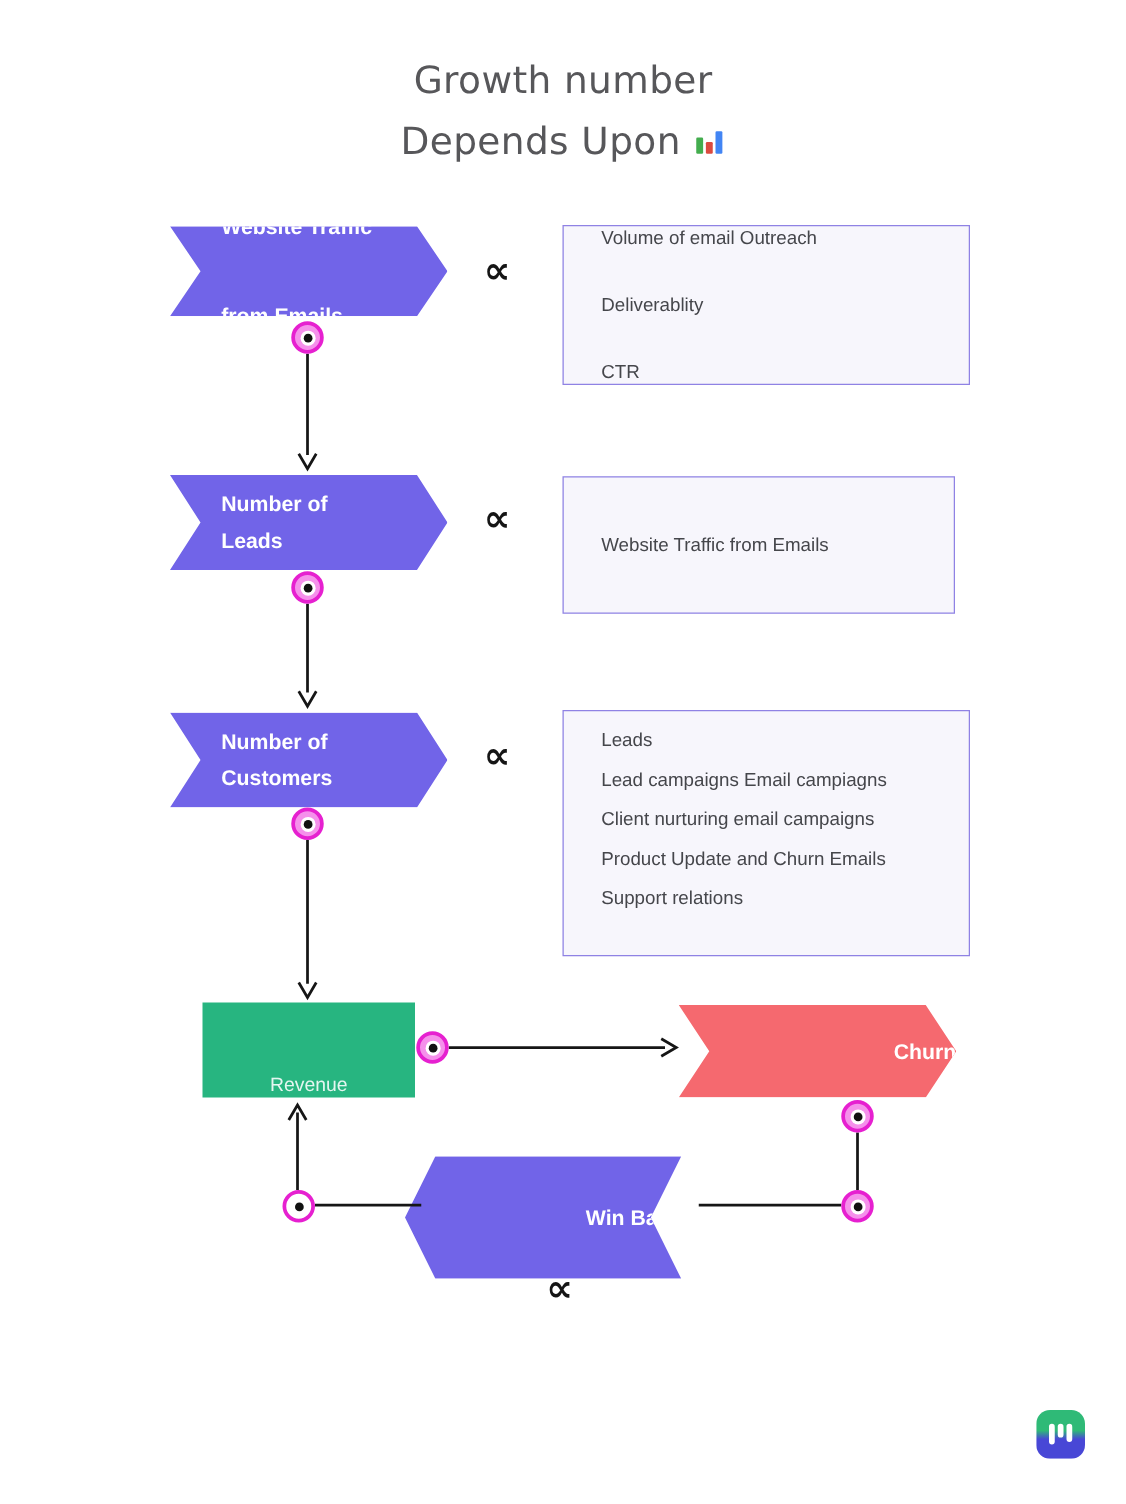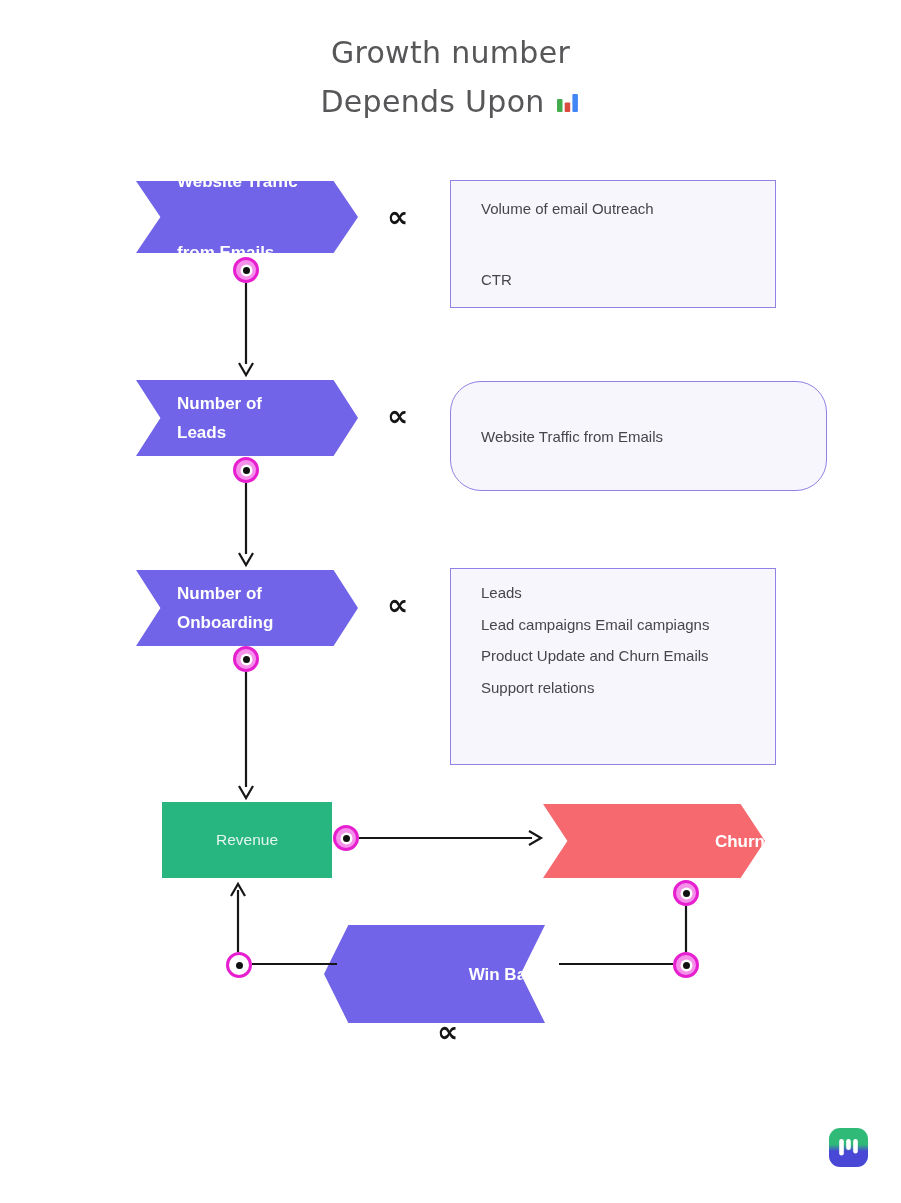--- a/index.html
+++ b/index.html
@@ -1,36 +1,36 @@
 <!DOCTYPE html>
 <html><head>
 <meta charset="utf-8">
 <style>
   * { margin:0; padding:0; box-sizing:border-box; }
   body { background:#ffffff; font-family:"Liberation Sans", sans-serif; }
   .canvas { position:relative; width:901px; height:1203px; background:#ffffff; overflow:hidden; }
 
   
-  .title { position:absolute; top:28px; left:0; width:100%; text-align:center;
+  .title { position:absolute; top:40px; left:0; width:100%; text-align:center;
            font-family:"DejaVu Sans", sans-serif; font-weight:400;
            font-size:30px; line-height:49px; color:#57575a; letter-spacing:.3px; }
   .title .emoji-svg { vertical-align:-4px; margin-left:9px; }
 
   
   .banner { position:absolute; display:flex; flex-direction:column; justify-content:center;
             color:#ffffff; font-weight:700; font-size:17px; line-height:29px; }
   .chev-right { clip-path:polygon(0% 0%, 89% 0%, 100% 50%, 89% 100%, 0% 100%, 11% 50%); }
   .chev-left  { clip-path:polygon(11% 0%, 100% 0%, 89% 50%, 100% 100%, 11% 100%, 0% 50%); }
   .purple { background:#7164E8; }
   .red    { background:#F5696F; }
   .pad-label { padding-left:41px; }
   .center-label { align-items:flex-end; justify-content:center; }
 
   .revenue { position:absolute; left:162px; top:802px; width:170px; height:76px;
-             background:#27B580; display:flex; align-items:center; justify-content:center;
+             background:#27B580; display:flex; align-items:flex-end; justify-content:center;
              color:rgba(255,255,255,.88); font-size:15.5px; font-weight:500; }
 
   
   .fbox { position:absolute; background:#F7F6FC; border:1px solid #8F82E4; color:#45464B; font-size:15px;gap:36px; }
   .fbox.evenly { display:flex; flex-direction:column; justify-content:space-evenly; padding-left:30px; }
   .fbox3 { padding:8px 0 0 30px; }
   .fbox3 .item { line-height:31.5px; }
   .fbox4 { padding:13px 0 0 27px; }
   .fbox4 .item { line-height:28px; }
 
@@ -67,40 +67,42 @@
     </div>
   </div>
 
   <div class="banner chev-right purple pad-label shape-layer" style="left:136px; top:181px; width:222px; height:72px;gap:42px;">
     <div>Website Traffic</div>
     <div>from Emails</div>
   </div>
   <div class="prop" style="left:387px; top:199px;">∝</div>
   <div class="fbox evenly" style="left:450px; top:180px; width:326px; height:128px;">
     <div class="item">Volume of email Outreach</div>
+    <div class="item">Deliverablity</div>
     <div class="item">CTR</div>
   </div>
 
   <div class="banner chev-right purple pad-label shape-layer" style="left:136px; top:380px; width:222px; height:76px;">
     <div>Number of</div>
     <div>Leads</div>
   </div>
   <div class="prop" style="left:387px; top:398px;">∝</div>
-  <div class="fbox evenly" style="left:450px; top:381px; width:377px; height:110px;border-radius:31px;">
+  <div class="fbox evenly" style="left:450px; top:381px; width:314px; height:110px;">
     <div class="item">Website Traffic from Emails</div>
   </div>
 
   <div class="banner chev-right purple pad-label shape-layer" style="left:136px; top:570px; width:222px; height:76px;">
     <div>Number of</div>
-    <div>Onboarding</div>
+    <div>Customers</div>
   </div>
   <div class="prop" style="left:387px; top:587px;">∝</div>
   <div class="fbox fbox3" style="left:450px; top:568px; width:326px; height:197px;">
     <div class="item">Leads</div>
     <div class="item">Lead campaigns Email campiagns</div>
+    <div class="item">Client nurturing email campaigns</div>
     <div class="item">Product Update and Churn Emails</div>
     <div class="item">Support relations</div>
   </div>
 
   <div class="revenue shape-layer">
     <span>Revenue</span>
   </div>
 
   <div class="banner chev-right red center-label shape-layer" style="left:543px; top:804px; width:222px; height:74px; font-size:17px;">
     <span>Churn</span>

